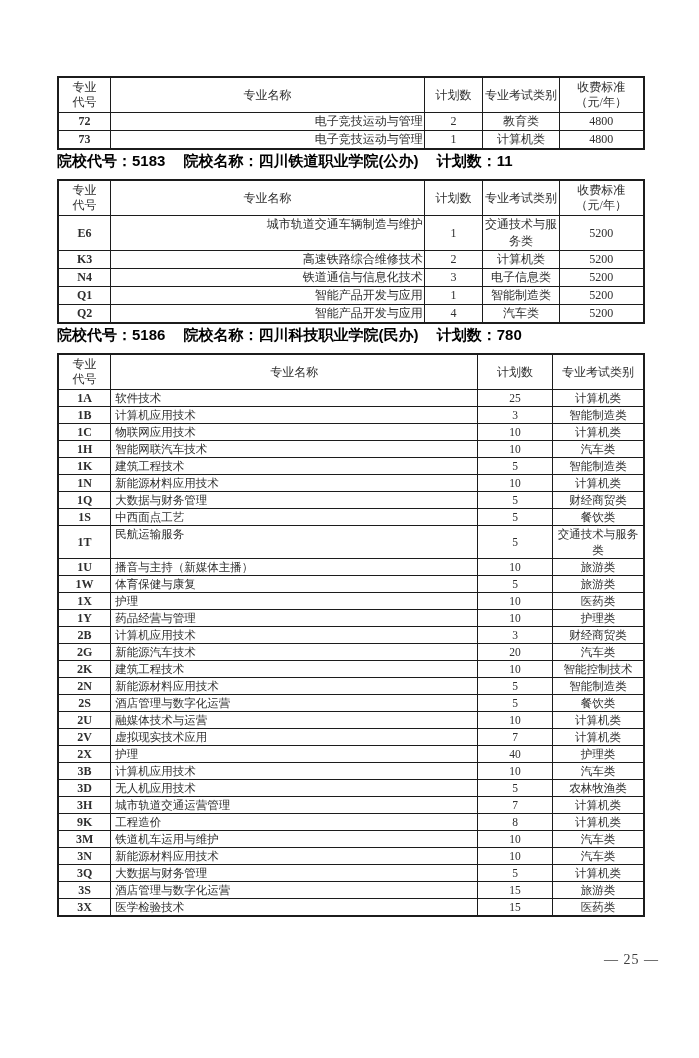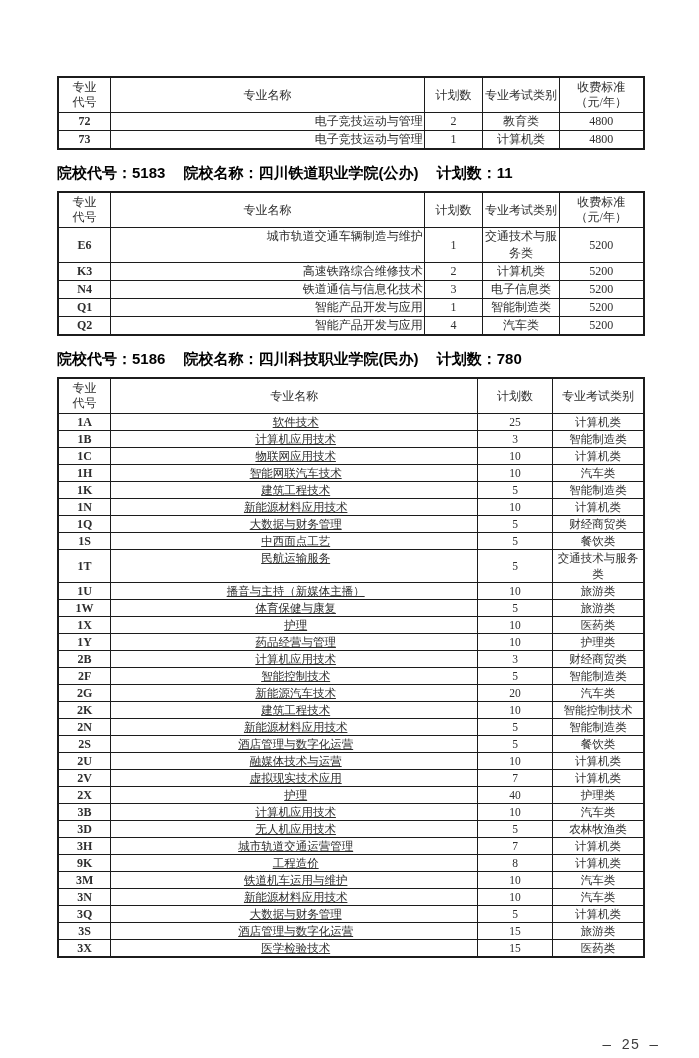--- a/index.html
+++ b/index.html
@@ -31,41 +31,41 @@
     vertical-align:middle;
     white-space:pre-line;
     padding:2px 1px;
     color:#2e2e2e;
   }
   
   .tbl5 td { font-size:12px; line-height:17px; padding:0 1px; text-align:center; vertical-align:middle;margin-top:44px; }
   .tbl5 td.c-name { text-align:right; padding-left:4px; vertical-align:top; }
   
   .tbl4 td { font-size:11.5px; line-height:16px; padding:0 1px; text-align:center; vertical-align:middle; }
-  .tbl4 td.c-name { text-align:center; padding-left:4px; vertical-align:top;text-decoration:underline; }
+  .tbl4 td.c-name { text-align:left; padding-left:4px; vertical-align:top; }
   td.c-code { font-weight:bold; font-size:12px; }
   .heading {
     font-family:"Liberation Sans","DejaVu Sans",sans-serif;
     font-weight:bold;
     color:#000000;
     font-size:15px;
     line-height:18px;
-    margin:14px 0 9px 0;
+    margin:2px 0 9px 0;
     white-space:nowrap;
   }
   .heading span { margin-right:14px; }
   .heading span:last-child { margin-right:0; }
   .page-footer {
     position:absolute;
-    top:1037px;
+    top:952px;
     right:40px;
     font-size:14px;
     color:#3d3d3d;
     letter-spacing:1px;
-    font-family:Liberation Mono, monospace;
+    font-family:Liberation Serif, serif;
   }
 </style>
 </head>
 <body>
 
 <div class="page">
 
   <table class="tbl tbl5">
     <colgroup>
       <col style="width:9%">
@@ -268,26 +268,20 @@
           <td class="c-plan">10</td>
           <td class="c-cat">护理类</td>
         </tr>
         <tr>
           <td class="c-code">2B</td>
           <td class="c-name">计算机应用技术</td>
           <td class="c-plan">3</td>
           <td class="c-cat">财经商贸类</td>
         </tr>
         <tr>
-          <td class="c-code">2F</td>
-          <td class="c-name">智能控制技术</td>
-          <td class="c-plan">5</td>
-          <td class="c-cat">智能制造类</td>
-        </tr>
-        <tr>
           <td class="c-code">2G</td>
           <td class="c-name">新能源汽车技术</td>
           <td class="c-plan">20</td>
           <td class="c-cat">汽车类</td>
         </tr>
         <tr>
           <td class="c-code">2K</td>
           <td class="c-name">建筑工程技术</td>
           <td class="c-plan">10</td>
           <td class="c-cat">智能控制技术</td>

